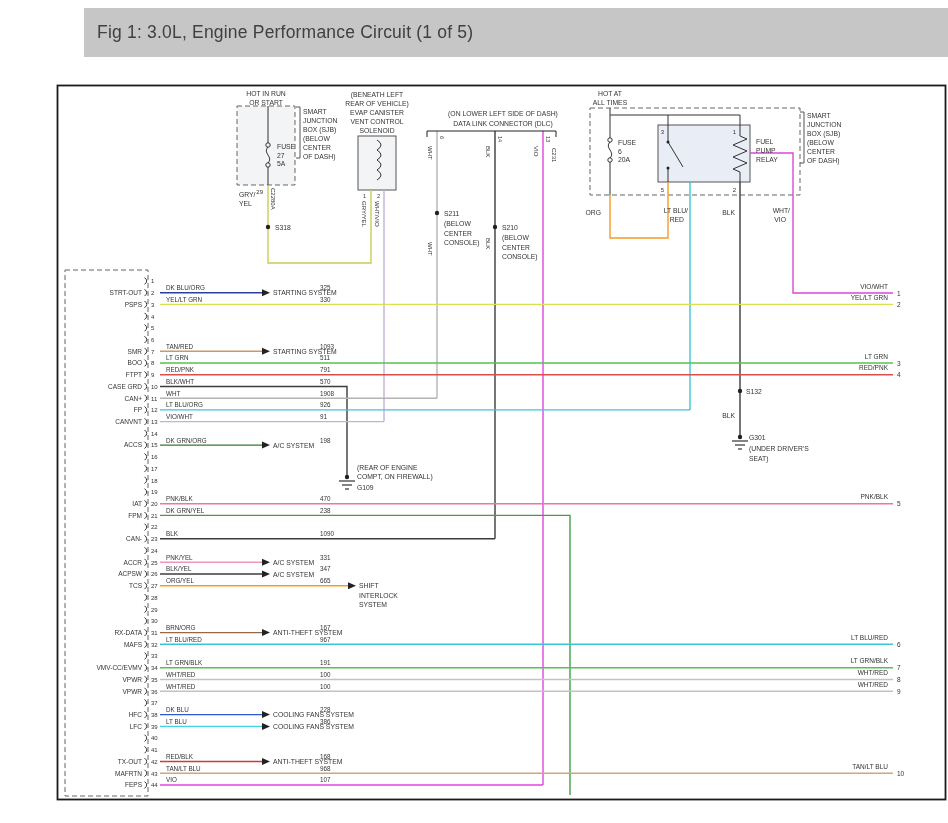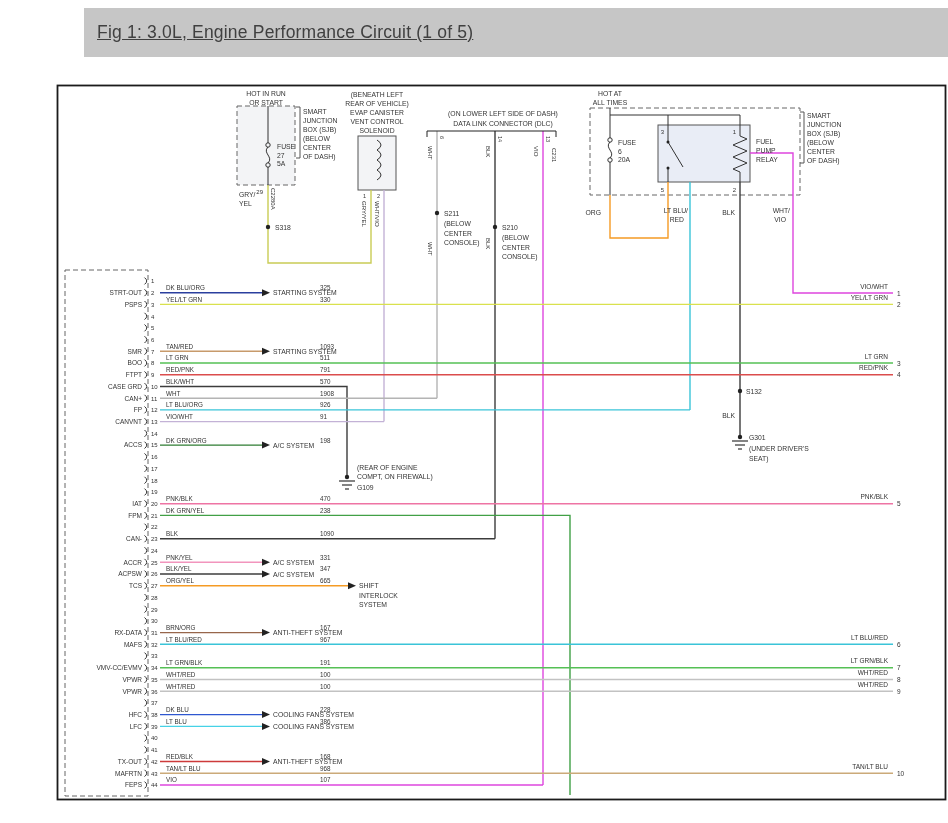--- a/index.html
+++ b/index.html
@@ -1,18 +1,18 @@
 <!DOCTYPE html>
 <html><head>
 <meta charset="utf-8">
 <style>
   html,body{margin:0;padding:0;background:#fff;}
   body{width:948px;height:823px;position:relative;font-family:"Liberation Sans",sans-serif;}
   .header-bar{position:absolute;left:84px;top:8px;width:864px;height:49px;background:#c6c6c6;}
-  .header-bar .title{display:block;line-height:49px;padding-left:13px;font-size:17.5px;color:#404040;letter-spacing:.2px;text-decoration:underline;}
+  .header-bar .title{display:block;line-height:49px;padding-left:13px;font-size:17.5px;color:#404040;letter-spacing:.2px;}
   svg{position:absolute;left:0;top:0;}
   svg text{font-family:"Liberation Sans",sans-serif;}
 </style>
 </head>
 <body>
 
 <div class="header-bar" style="background: rgb(198, 198, 198);">
   <span class="title" style="color: rgb(64, 64, 64);">Fig 1: 3.0L, Engine Performance Circuit (1 of 5)</span>
 </div>
 

